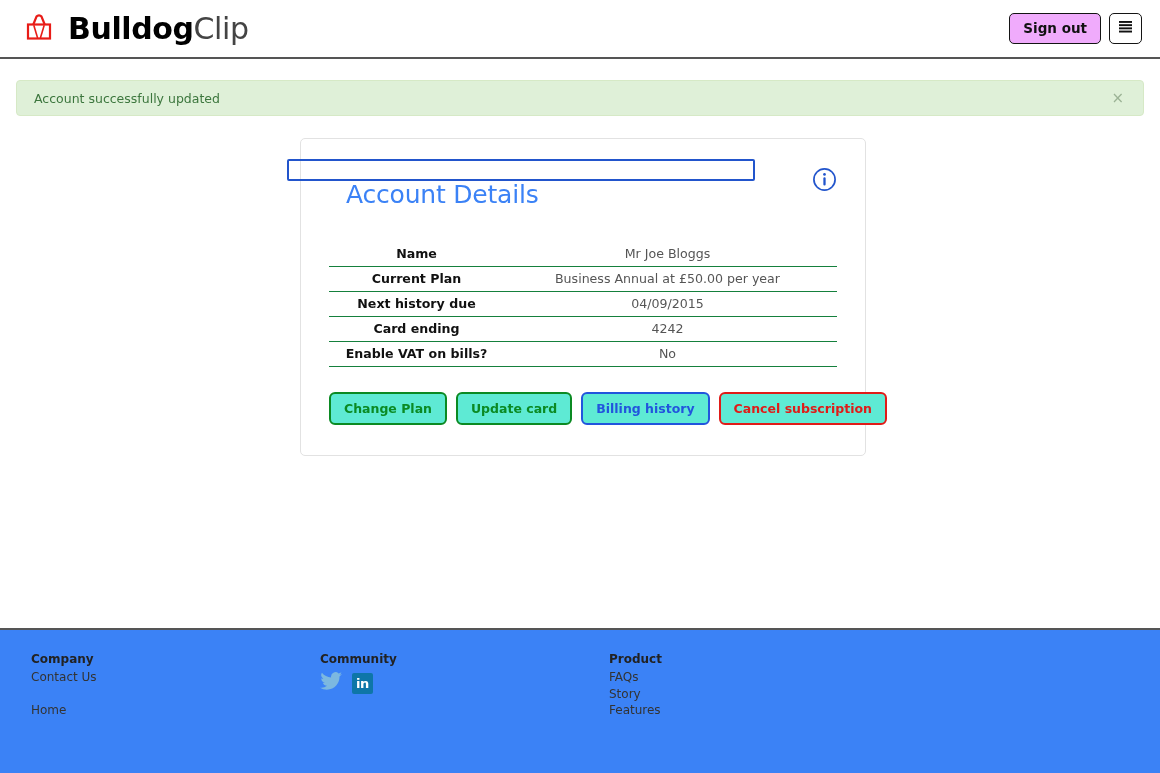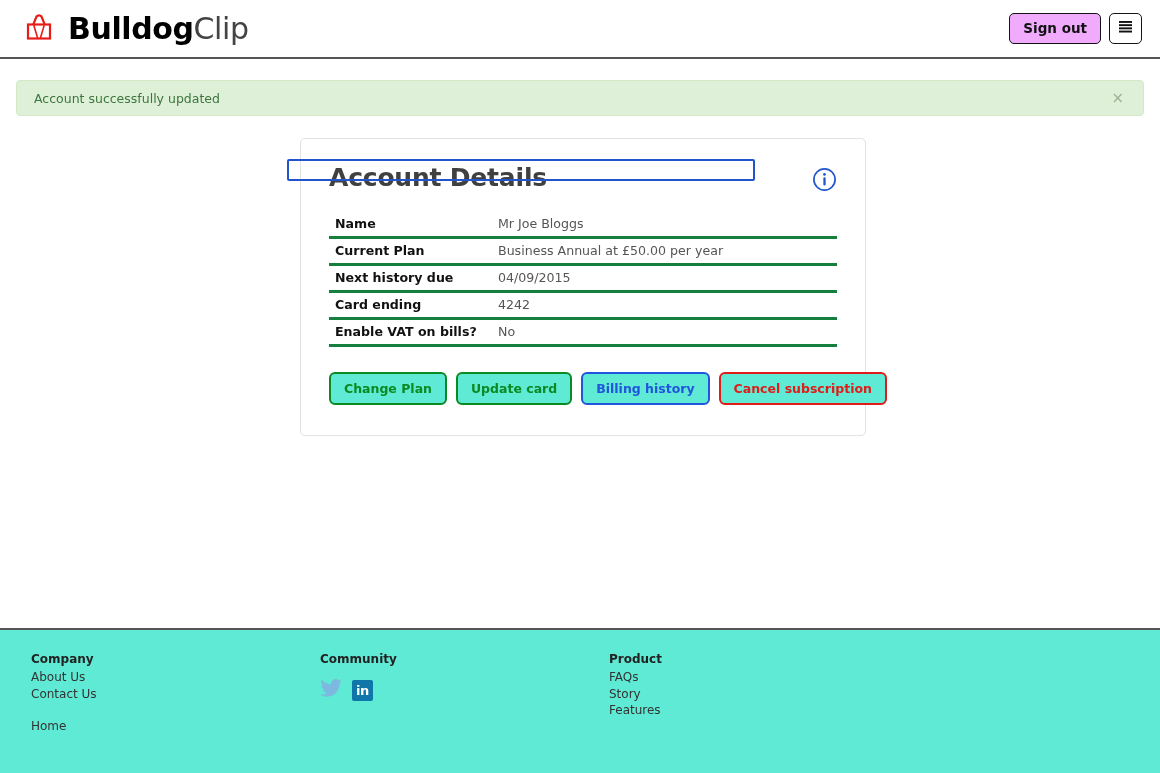--- a/index.html
+++ b/index.html
@@ -113,39 +113,40 @@
     border: 1px solid #e2e2e2;
     border-radius: 5px;
     padding: 24px 28px 30px 28px;
   }
   .card-head {
     display: flex;
     align-items: flex-start;
     justify-content: space-between;
   }
   .card-title {
-    margin: 0;
+    margin: 17px;
     font-size: 25px;
-    font-weight: 700;
-    color: #404040;
+    font-weight: 400;
+    color: #3b82f6;
     letter-spacing: -0.2px;
   }
   .info-icon { display: block; margin-top: 4px; }
 
   .details {
     margin-top: 16px;
     border-collapse: collapse;
     width: 100%;
     position: relative;
   }
   .details td {
     font-size: 12.6px;
     padding: 4px 0 5px 0;
-    border-bottom: 3px solid #15803d;
+    border-bottom: 1px solid #15803d;
     vertical-align: top;
+    text-align: center;
   }
   .details tr:first-child td { border-top: none; }
   .details td.k {
     font-weight: 700;
     color: #111111;
     width: 163px;
     padding-left: 6px;
   }
   .details td.v {
     color: #555555;
@@ -183,21 +184,21 @@
   .btn-blue  { border-color: #2255dd; color: #2255dd; }
   .btn-red   { border-color: #e01b18; color: #e01b18; }
 
   
   .site-footer {
     position: absolute;
     left: 0;
     top: 628px;
     width: 1160px;
     height: 145px;
-    background: #5eead4;
+    background: #3b82f6;
     border-top: 2px solid #555555;
     box-sizing: border-box;
   }
   .footer-cols {
     display: flex;
     padding: 22px 0 0 31px;
   }
   .fcol { width: 289px; }
   .fcol:nth-child(3) { width: 290px; }
   .fcol h4 {
@@ -211,21 +212,21 @@
     font-size: 12px;
     color: #333333;
     text-decoration: none;
     line-height: 16.5px;
   }
   .fcol a.spaced { margin-top: 16px; }
   .socials {
     display: flex;
     align-items: center;
     gap: 9px;
-    margin-top: 12px;
+    margin-top: 5px;
   }
   .social-link { display: block; line-height: 0; }
   .li-badge {
     width: 21px;
     height: 21px;
     background: #0e76a8;
     border-radius: 2px;
     display: flex;
     align-items: center;
     justify-content: center;
@@ -318,21 +319,20 @@
     <button class="btn-outline btn-blue">Billing history</button>
     <button class="btn-outline btn-red">Cancel subscription</button>
   </div>
 </section>
 
 <footer class="site-footer">
   <div class="footer-cols">
 
     <div class="fcol">
       <h4>Company</h4>
-      <a href="#">About Us</a>
       <a href="#">Contact Us</a>
       <a href="#" class="spaced">Home</a>
     </div>
 
 
     <div class="fcol">
       <h4>Community</h4>
       <div class="socials">
         <a href="#" class="social-link">
           <span>

